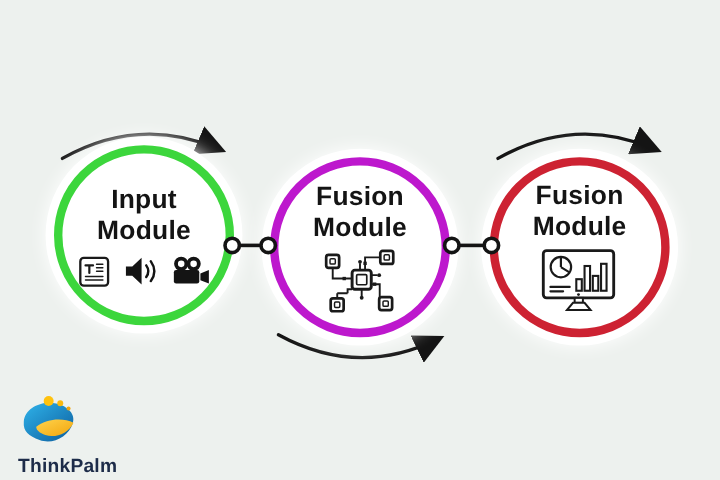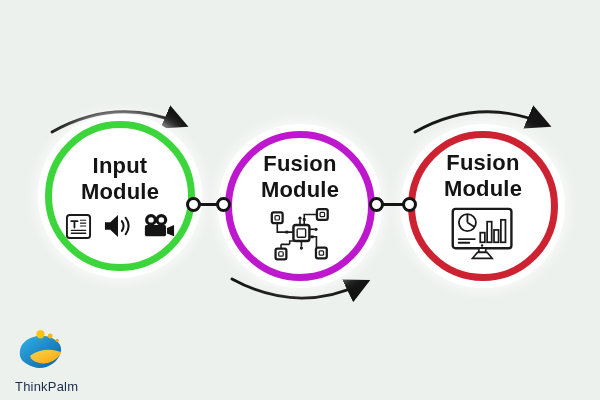--- a/index.html
+++ b/index.html
@@ -39,21 +39,21 @@
   #node-2a { left:369px; } #node-2b { left:402px; }
 
   
   .flow-arrow { position:absolute; }
   #arrow-top-left  { left:44px;  top:94px;  }
   #arrow-top-right { left:407px; top:94px;  }
   #arrow-bottom    { left:224px; top:271px; }
 
   
   .logo { position:absolute; left:15px; top:329px; width:80px; }
-  .logo-text { font-weight:400; font-size:13px; letter-spacing:.2px; margin-top:1px; }
+  .logo-text { font-weight:700; font-size:16px; letter-spacing:.2px; margin-top:1px; }
 </style>
 </head>
 <body style="background-color: rgb(237, 241, 238);">
 
 <div class="stage">
 
   <svg class="flow-arrow" id="arrow-top-left" width="150" height="46" viewBox="0 0 150 46">
     <defs>
       <marker id="ah1" markerWidth="9" markerHeight="9" refX="6.5" refY="4.5" orient="auto">
         <path d="M0,0 L9,4.5 L0,9 Z" fill="#141414"></path>

